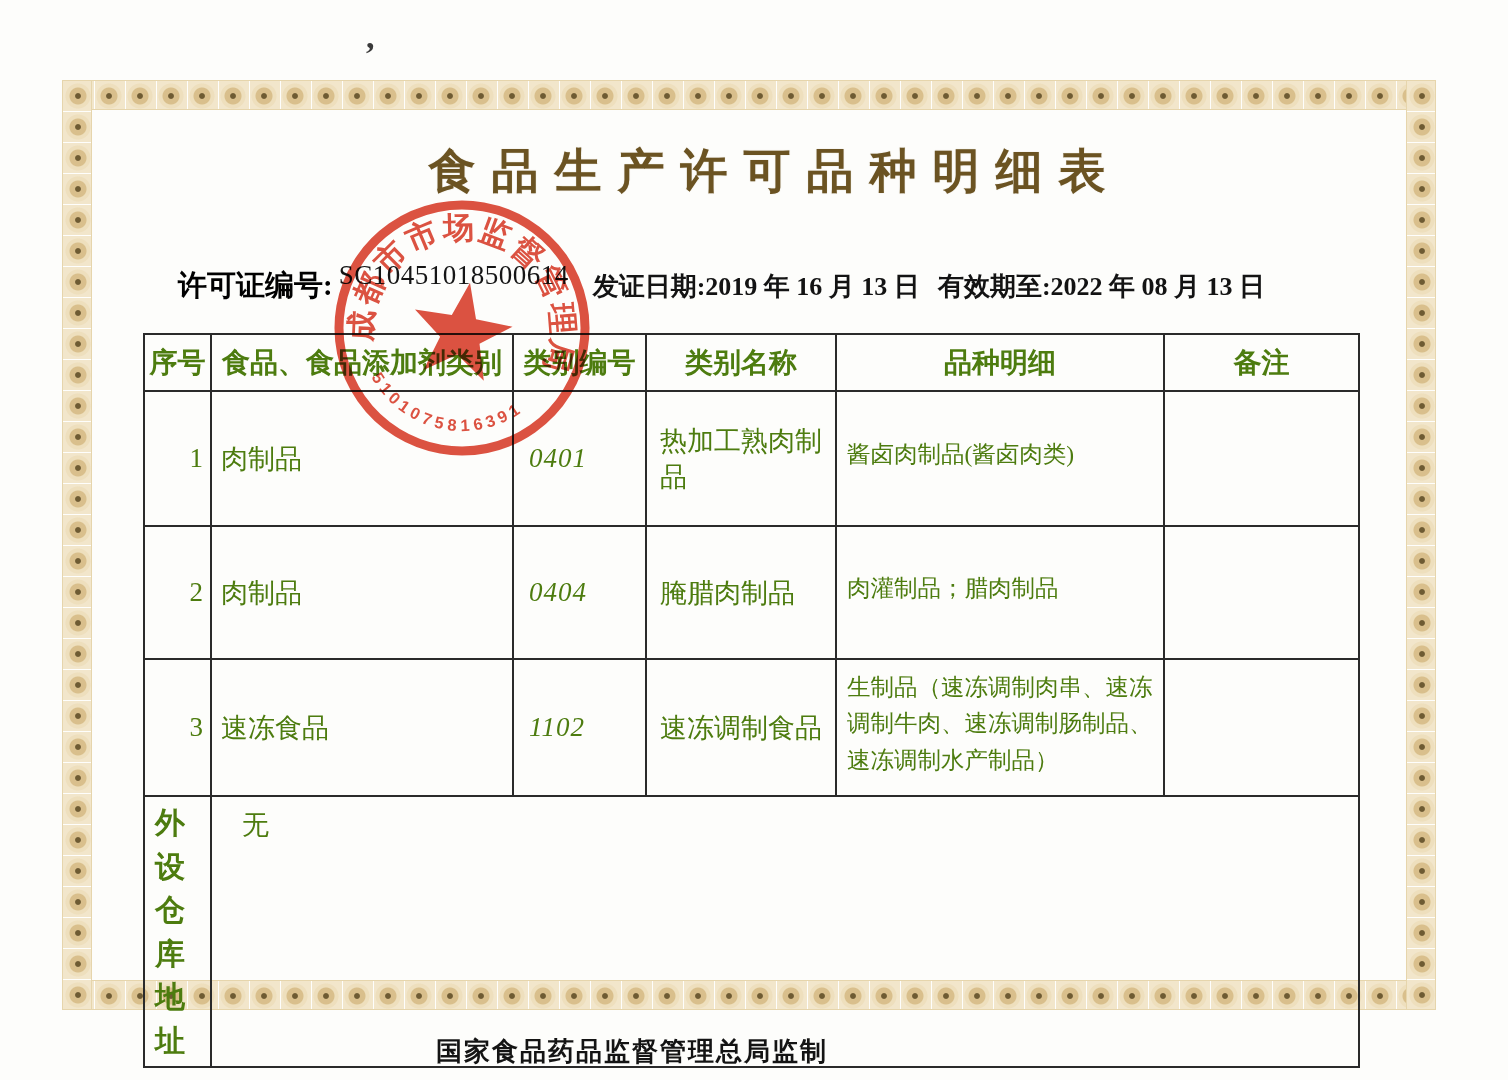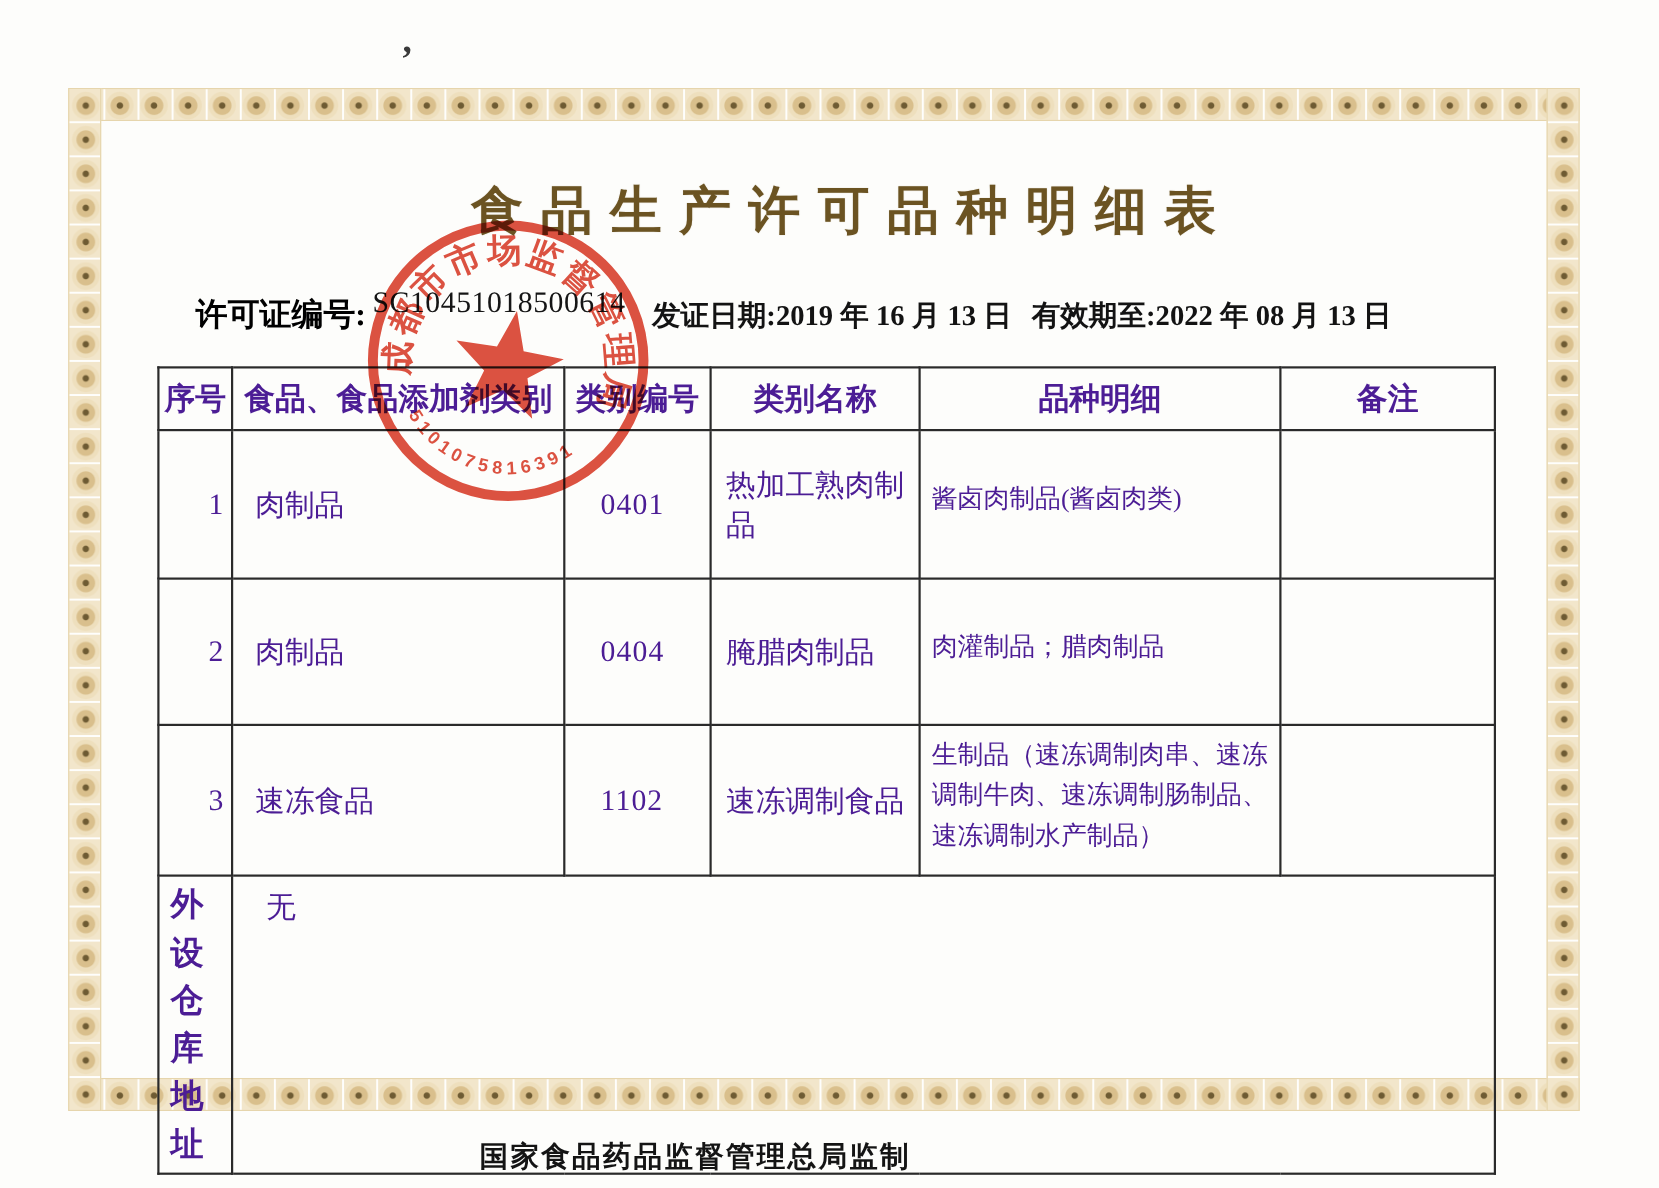--- a/index.html
+++ b/index.html
@@ -46,21 +46,21 @@
     position: absolute;
     left: 366px; top: 18px;
     font-size: 34px;
     font-weight: 700;
     color: #3a3a3a;
   }
 
   
   .doc-title {
     position: absolute;
-    left: 420px; top: 160px;
+    left: 420px; top: 140px;
     width: 710px;
     text-align: center;
     font-size: 47px;
     font-weight: 700;
     letter-spacing: 16px;
     color: #6b5322;
     text-shadow: 0 0 1px rgba(107,83,34,0.35);
     white-space: nowrap;
   }
 
@@ -98,38 +98,38 @@
     position: absolute;
     left: 143px; top: 333px;
     width: 1215px;
     border-collapse: collapse;
     table-layout: fixed;
     background: transparent;
   }
   .detail-table th, .detail-table td {
     border: 2px solid #2a2a2a;
     font-family: "Liberation Serif", "DejaVu Serif", serif;
-    color: #4c1d95;
+    color: #4d7c0f;
     overflow: hidden;
   }
   .detail-table th {
     font-size: 28px;
     font-weight: 700;
     text-align: center;
     padding: 4px 2px;
   }
   .detail-table td { font-size: 27px; vertical-align: middle; }
   tr.hdr-row   { height: 57px; }
   tr.data-row1 { height: 135px; }
   tr.data-row2 { height: 133px; }
   tr.data-row3 { height: 137px; }
   tr.wh-row    { height: 135px; }
   td.cell-no       { text-align: right; padding-right: 7px; }
-  td.cell-category { padding-left: 20px; }
-  td.cell-code     { padding-left: 32px; letter-spacing: 1px; }
+  td.cell-category { padding-left: 9px; }
+  td.cell-code     { padding-left: 15px; letter-spacing: 1px; font-style: italic; }
   td.cell-name     { padding-left: 13px; }
   td.cell-detail   { padding: 4px 6px 12px 10px; font-size: 23.5px; line-height: 1.55; }
   td.cell-remark   { }
   td.cell-wh-label {
     font-size: 30px;
     font-weight: 700;
     vertical-align: middle;
     padding: 4px 4px 4px 10px;
     line-height: 1.45;
     word-break: break-all;

